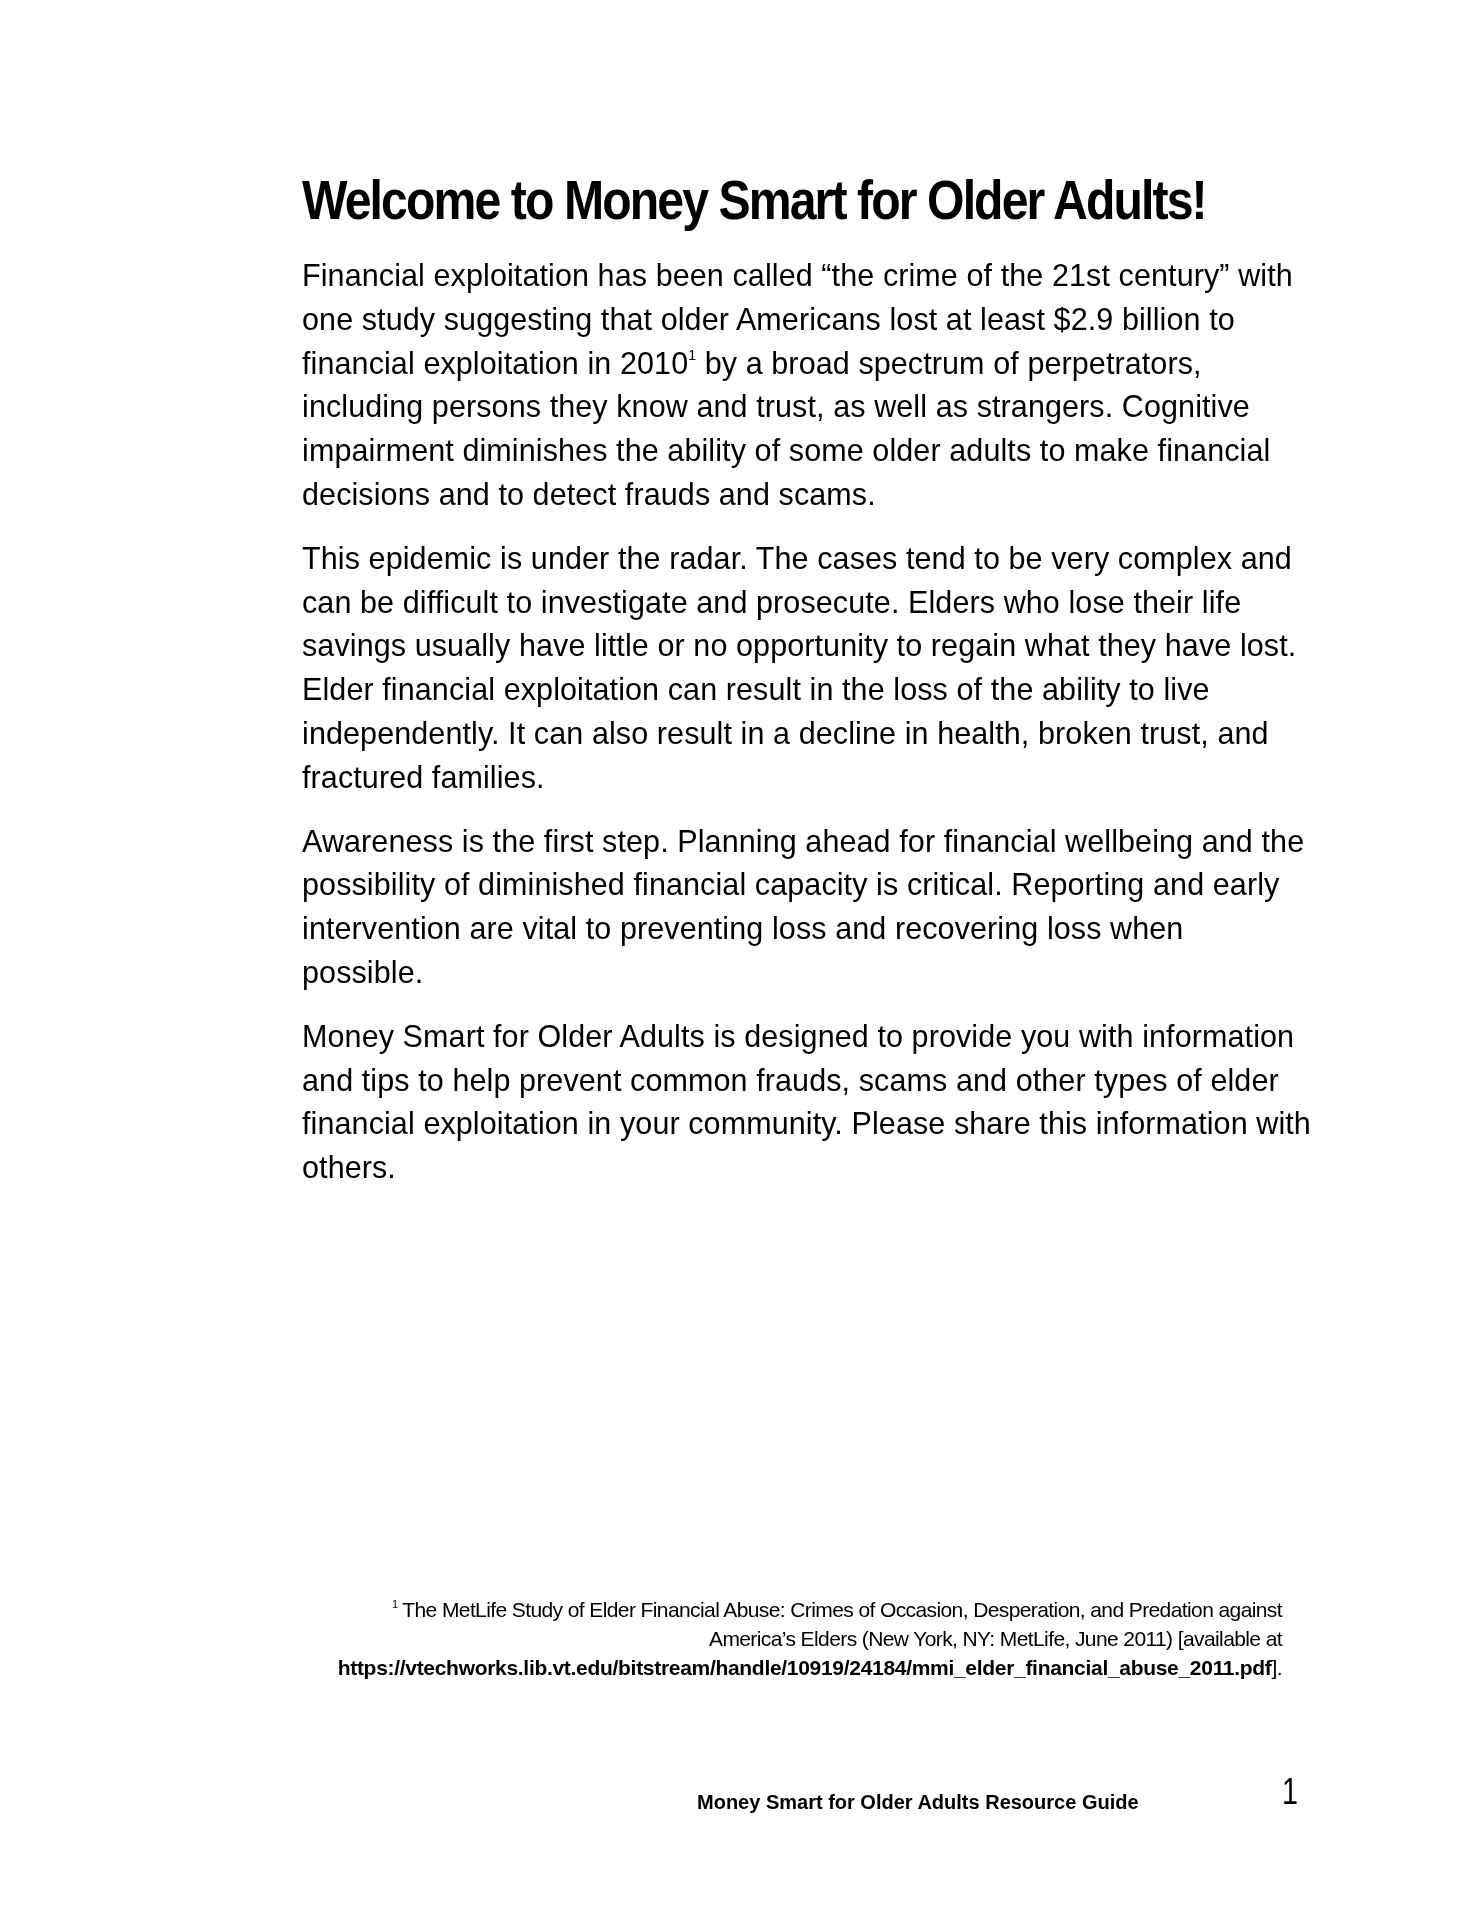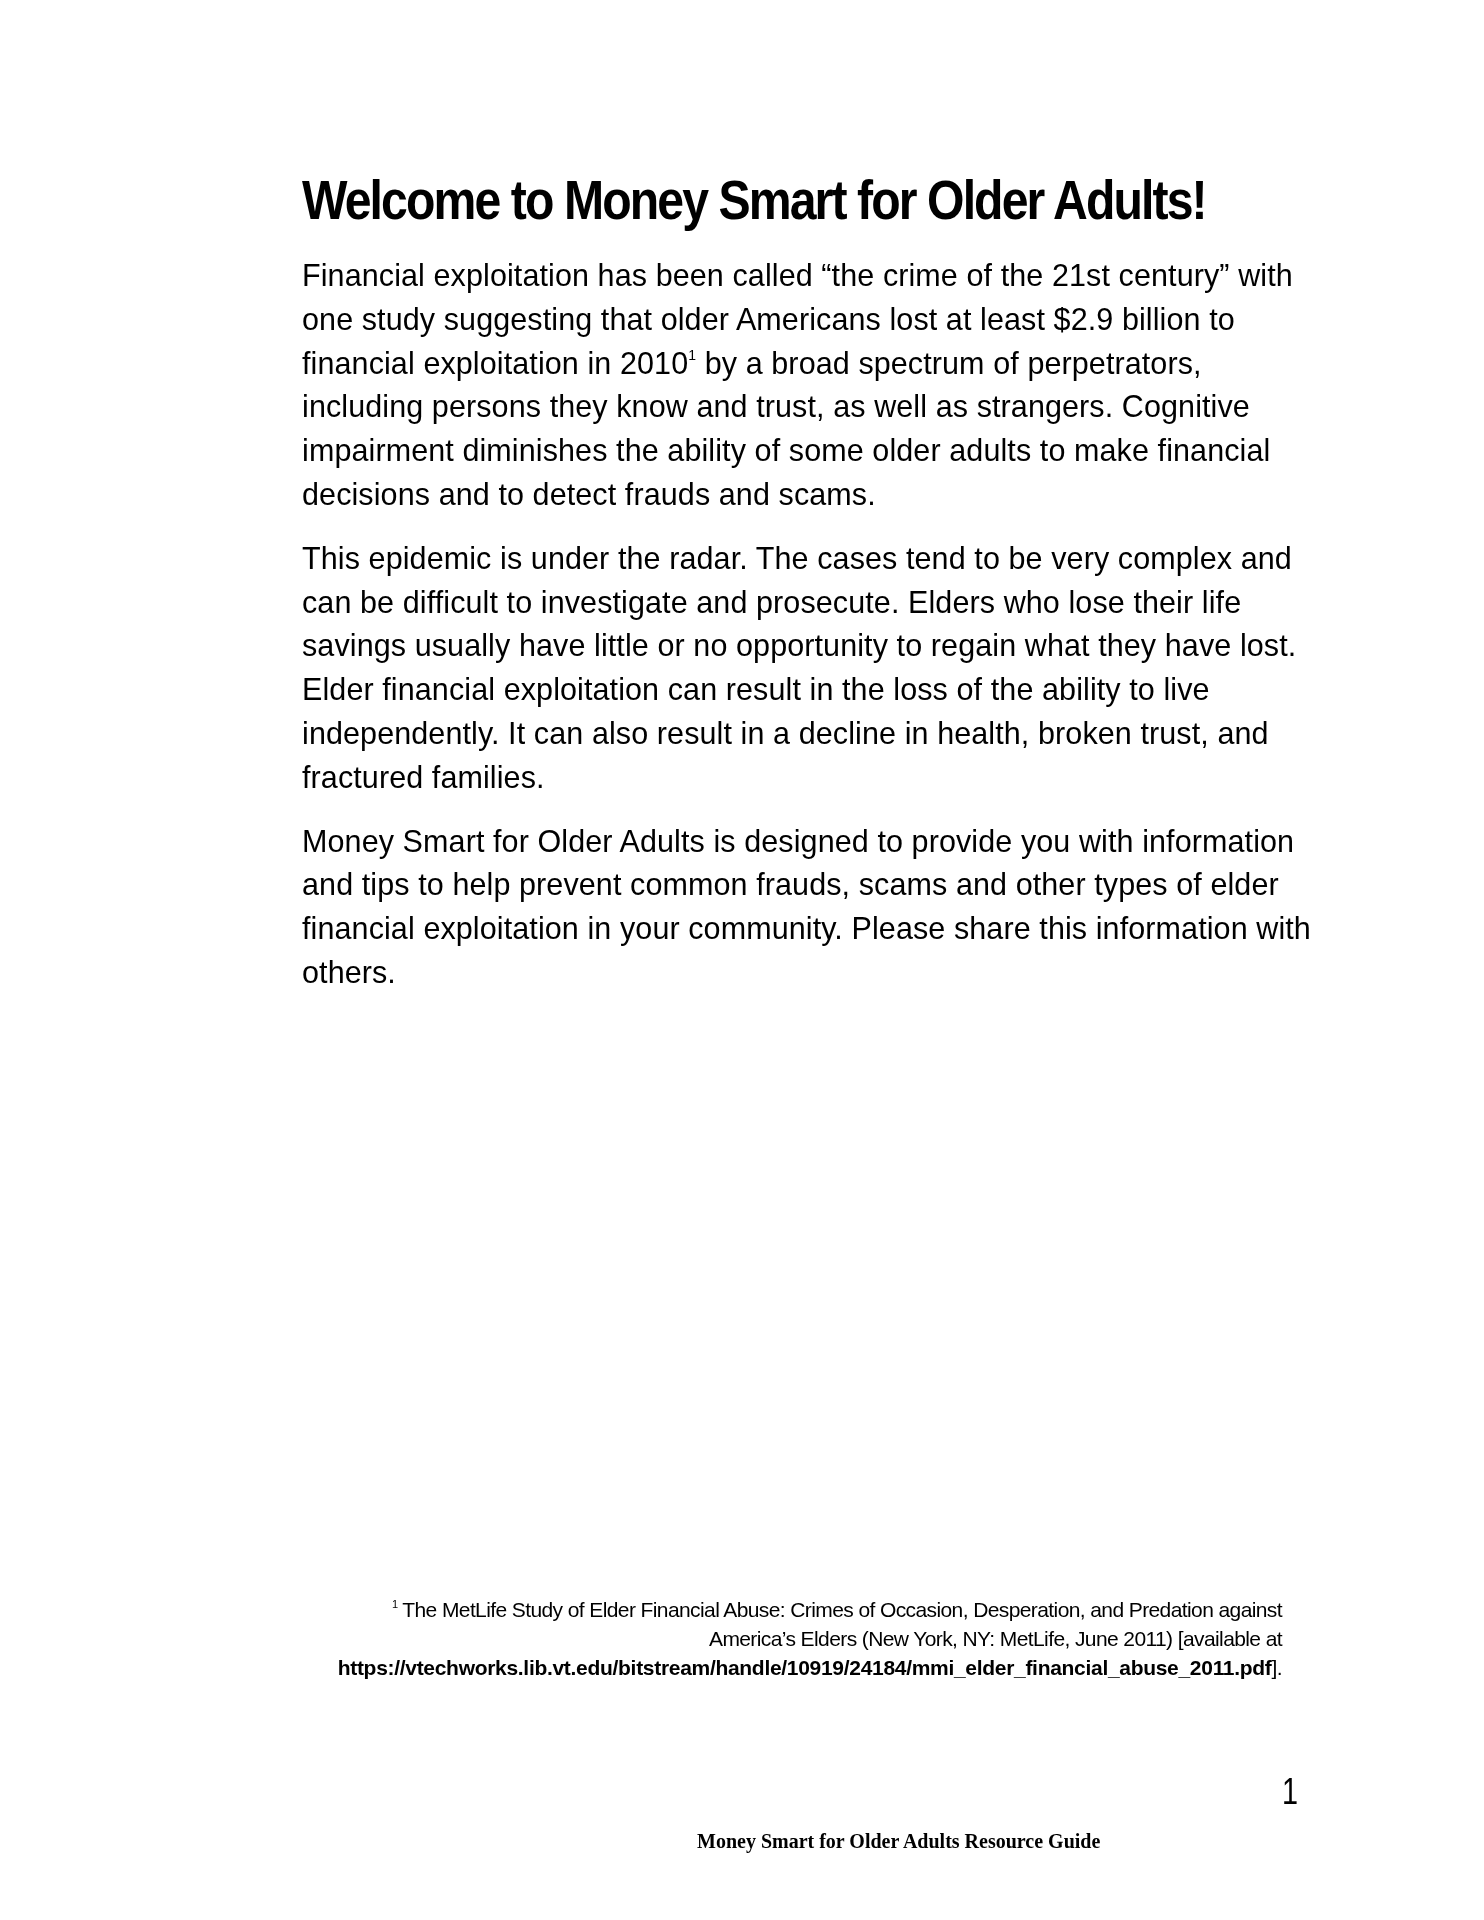--- a/index.html
+++ b/index.html
@@ -31,39 +31,39 @@
       position: absolute; left: 302px; top: 1595px; width: 980px;
       font-family: "Liberation Sans", sans-serif;
       font-size: 21px; line-height: 29px;
       letter-spacing: -0.6px;
       text-align: right;
     }
     .footnote sup { font-size: 11px; vertical-align: 9px; line-height: 0; }
     .footnote .url { font-weight: bold; letter-spacing: -0.3px; }
     .footer-title {
       position: absolute; left: 697px; top: 1790px;
-      font-family: Liberation Serif, serif;
+      font-family: Liberation Sans, sans-serif;
       font-weight: bold; font-size: 20px; line-height: 24px;
       white-space: nowrap;
-      margin-top: 39px;
     }
     .page-number {
       position: absolute; left: 1282px; top: 1772px;
       font-family: "Liberation Sans", sans-serif;
       font-size: 36px; line-height: 40px;
       transform: scaleX(0.8); transform-origin: left top;
     }
   </style>
 </head>
 <body>
 
 <h1 class="page-title">Welcome to Money Smart for Older Adults!</h1>
 
 <div class="body-text">
   <p class="para"><span>Financial exploitation has been called “the crime of the 21st century” with one study suggesting that older Americans lost at least $2.9 billion to financial exploitation in 2010</span><sup>1</sup><span> by a broad spectrum of perpetrators, including persons they know and trust, as well as strangers. Cognitive impairment diminishes the ability of some older adults to make financial decisions and to detect frauds and scams.</span></p>
   <p class="para">This epidemic is under the radar. The cases tend to be very complex and can be difficult to investigate and prosecute. Elders who lose their life savings usually have little or no opportunity to regain what they have lost. Elder financial exploitation can result in the loss of the ability to live independently. It can also result in a decline in health, broken trust, and fractured families.</p>
+  <p class="para">Awareness is the first step. Planning ahead for financial wellbeing and the possibility of diminished financial capacity is critical. Reporting and early intervention are vital to preventing loss and recovering loss when possible.</p>
   <p class="para">Money Smart for Older Adults is designed to provide you with information and tips to help prevent common frauds, scams and other types of elder financial exploitation in your community. Please share this information with others.</p>
 </div>
 
 <div class="footnote"><sup>1</sup><span> The MetLife Study of Elder Financial Abuse: Crimes of Occasion, Desperation, and Predation against America’s Elders (New York, NY: MetLife, June 2011) [available at </span><span class="url">https://vtechworks.lib.vt.edu/bitstream/handle/10919/24184/mmi_elder_financial_abuse_2011.pdf</span><span>].</span></div>
 
 <div class="footer-title">Money Smart for Older Adults Resource Guide</div>
 <div class="page-number">1</div>
 
 </body></html>

